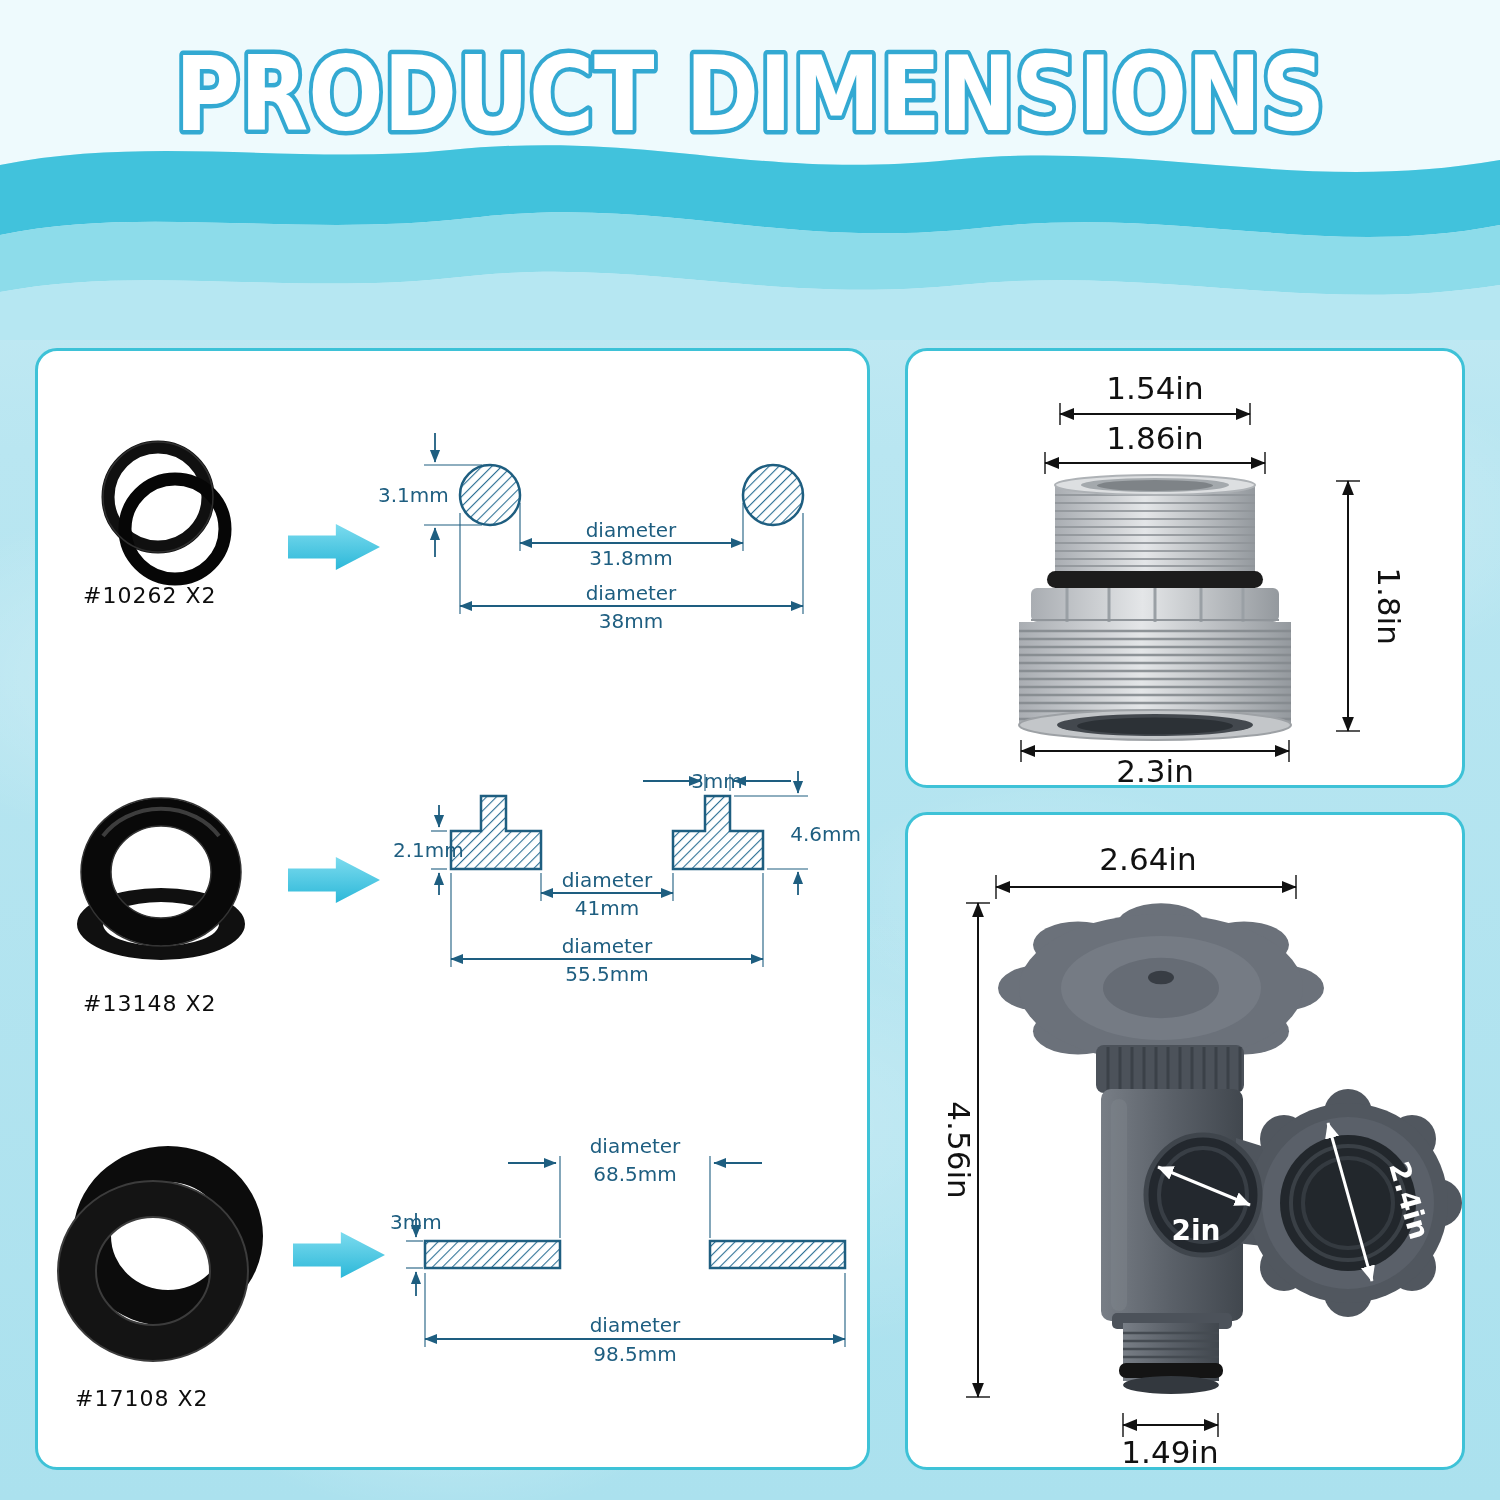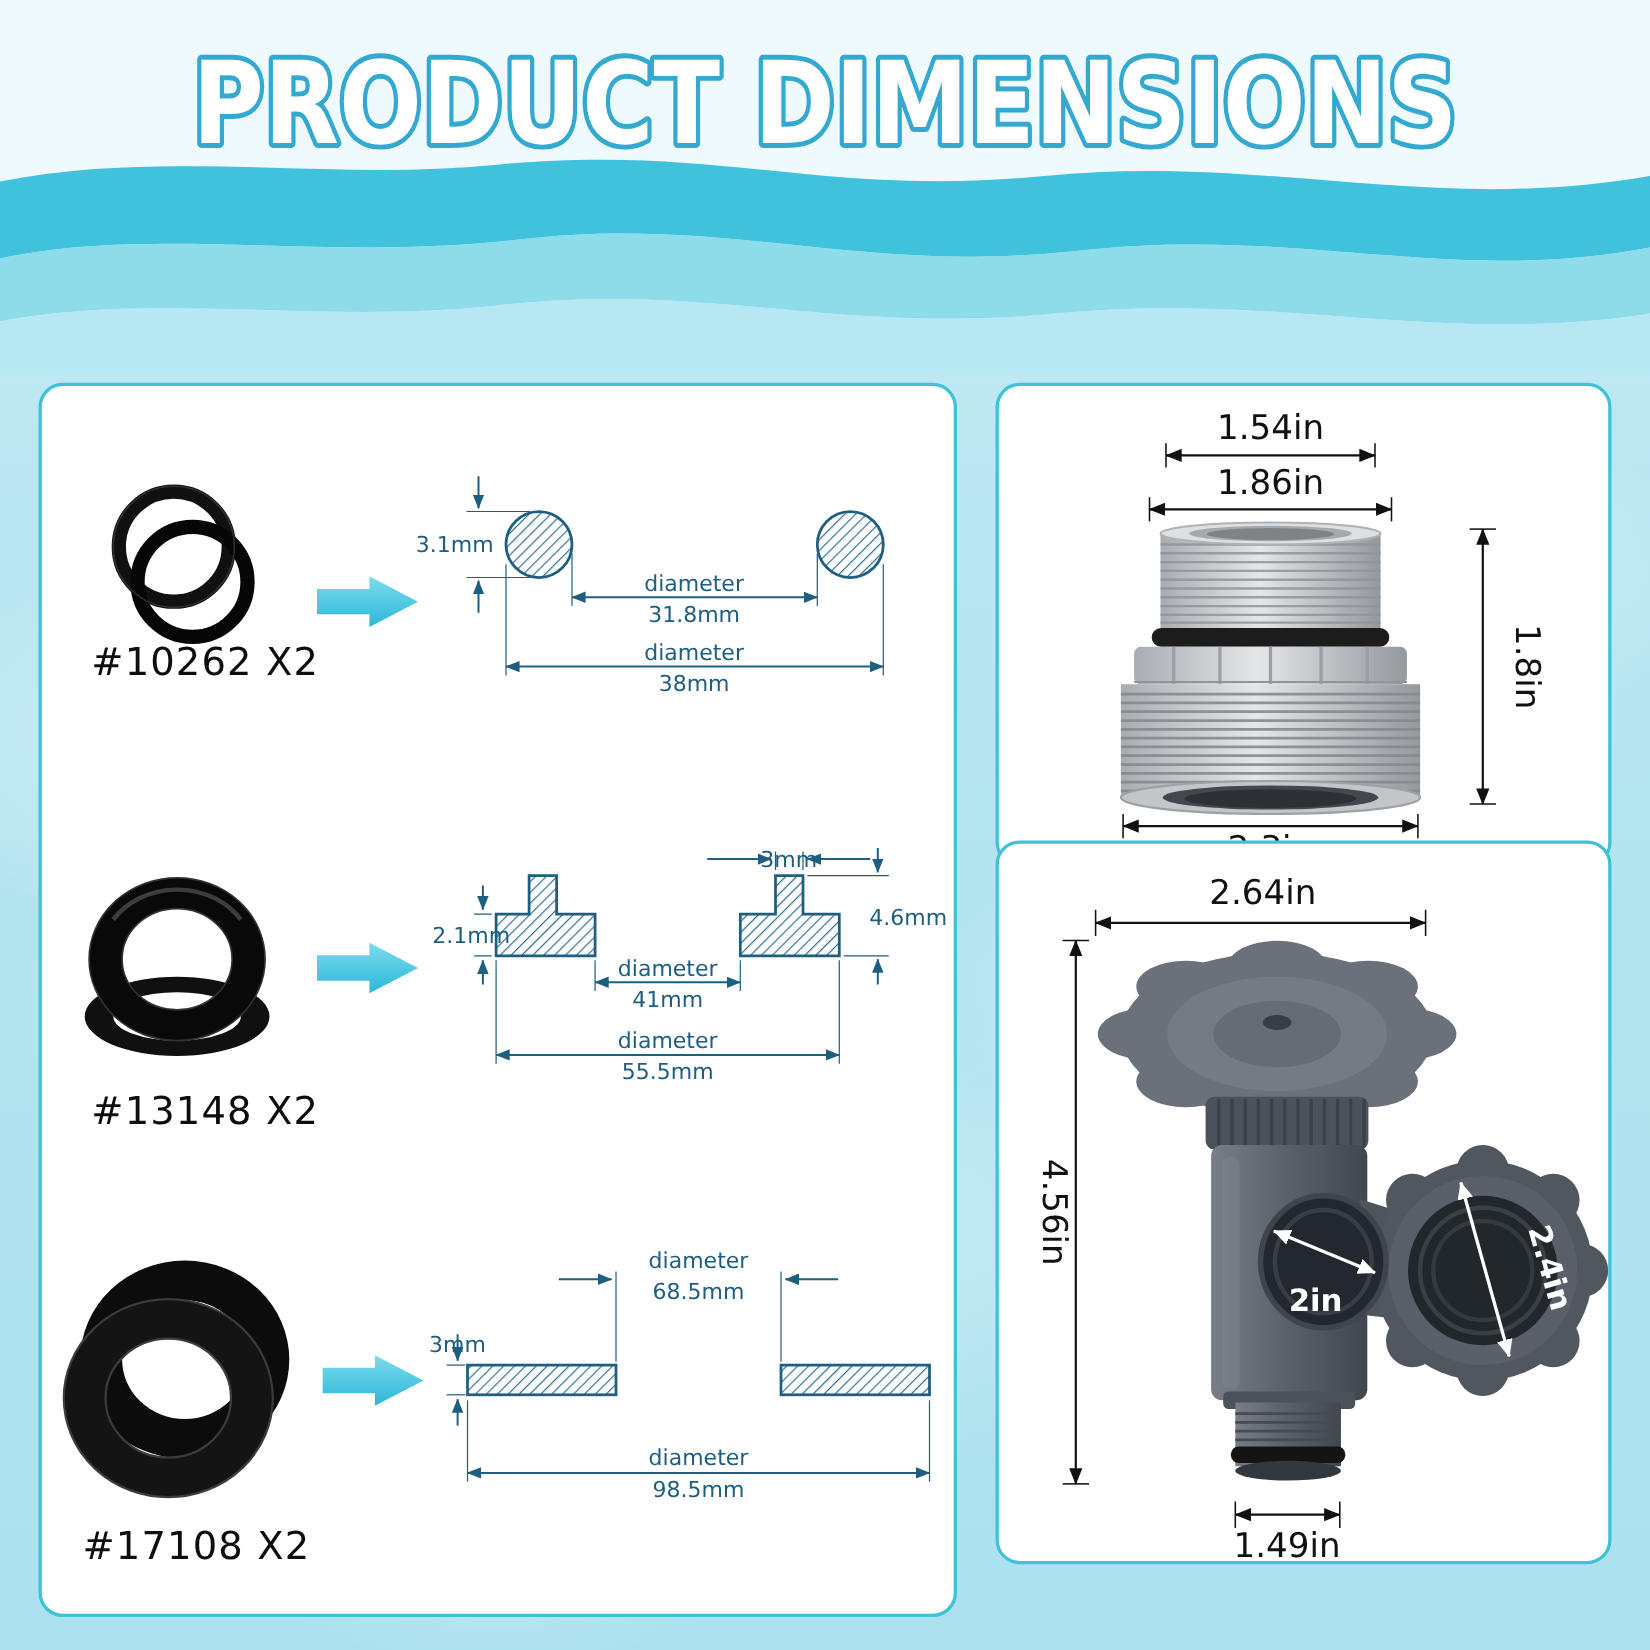--- a/index.html
+++ b/index.html
@@ -17,21 +17,21 @@
   }
   .abs{position:absolute}
   .panel{position:absolute;background:#fff;border:3px solid #3ec2d7;border-radius:22px}
   svg text{font-family:"DejaVu Sans",sans-serif}
   .dimtext{fill:#1e5e80;font-size:20px}
   .d{stroke:#1e5e80;stroke-width:1.8;fill:none}
   .w{stroke:#1e5e80;stroke-width:1.1;fill:none}
   .db{stroke:#111;stroke-width:2;fill:none}
   .wb{stroke:#111;stroke-width:1.4;fill:none}
   .bigdim{fill:#111;font-size:31px}
-  .label{position:absolute;font-size:35px;color:#0d0d0d;letter-spacing:1px;white-space:nowrap}
+  .label{position:absolute;font-size:22px;color:#0d0d0d;letter-spacing:1px;white-space:nowrap}
   .cue-arrow{position:absolute;background:linear-gradient(180deg,#7edcef,#2ab7d8);
     clip-path:polygon(0 26%,52% 26%,52% 2%,100% 50%,52% 98%,52% 74%,0 74%)}
   .title-wrap{position:absolute;left:0;top:18px;width:1500px;height:150px}
 </style>
 </head>
 <body>
 
 <svg width="0" height="0" style="position:absolute" aria-hidden="true">
   <defs>
     <marker id="ah" viewBox="0 0 10 10" refX="9.5" refY="5" markerWidth="13" markerHeight="13" markerUnits="userSpaceOnUse" orient="auto-start-reverse">
@@ -198,21 +198,21 @@
     <line class="wb" x1="428" y1="380" x2="452" y2="380"></line>
     <line class="db" x1="440" y1="130" x2="440" y2="380" marker-start="url(#ahb)" marker-end="url(#ahb)"></line>
     <text class="bigdim" transform="translate(470,255) rotate(90)" text-anchor="middle">1.8in</text>
     <line class="wb" x1="113" y1="389" x2="113" y2="411"></line>
     <line class="wb" x1="381" y1="389" x2="381" y2="411"></line>
     <line class="db" x1="113" y1="400" x2="381" y2="400" marker-start="url(#ahb)" marker-end="url(#ahb)"></line>
     <text class="bigdim" x="247" y="431" text-anchor="middle">2.3in</text>
   </svg>
 </div>
 
-<div class="panel" style="left:905px;top:764px;width:560px;height:658px">
+<div class="panel" style="left:905px;top:812px;width:560px;height:658px">
   <svg class="abs" style="left:0;top:0" width="554" height="652" viewBox="0 0 554 652">
     <text class="bigdim" x="240" y="55" text-anchor="middle">2.64in</text>
     <line class="wb" x1="88" y1="60" x2="88" y2="84"></line>
     <line class="wb" x1="388" y1="60" x2="388" y2="84"></line>
     <line class="db" x1="88" y1="72" x2="388" y2="72" marker-start="url(#ahb)" marker-end="url(#ahb)"></line>
     <line class="wb" x1="58" y1="88" x2="82" y2="88"></line>
     <line class="wb" x1="58" y1="582" x2="82" y2="582"></line>
     <line class="db" x1="70" y1="88" x2="70" y2="582" marker-start="url(#ahb)" marker-end="url(#ahb)"></line>
     <text class="bigdim" transform="translate(40,335) rotate(90)" text-anchor="middle">4.56in</text>
 

